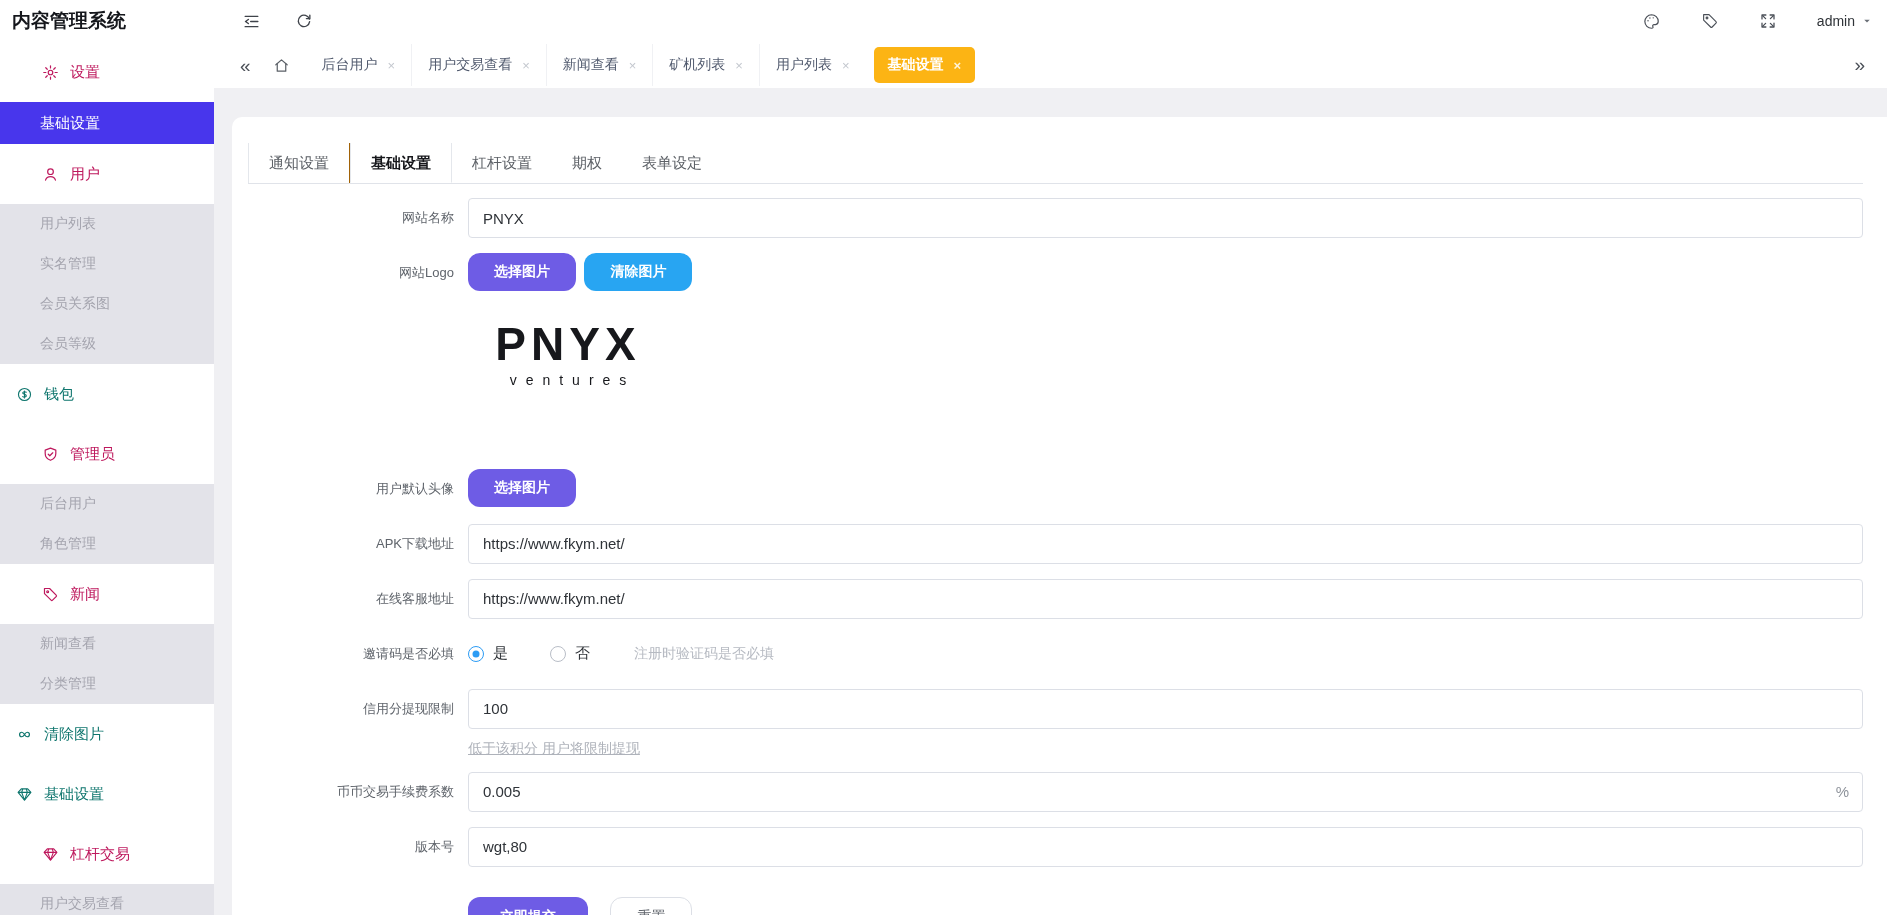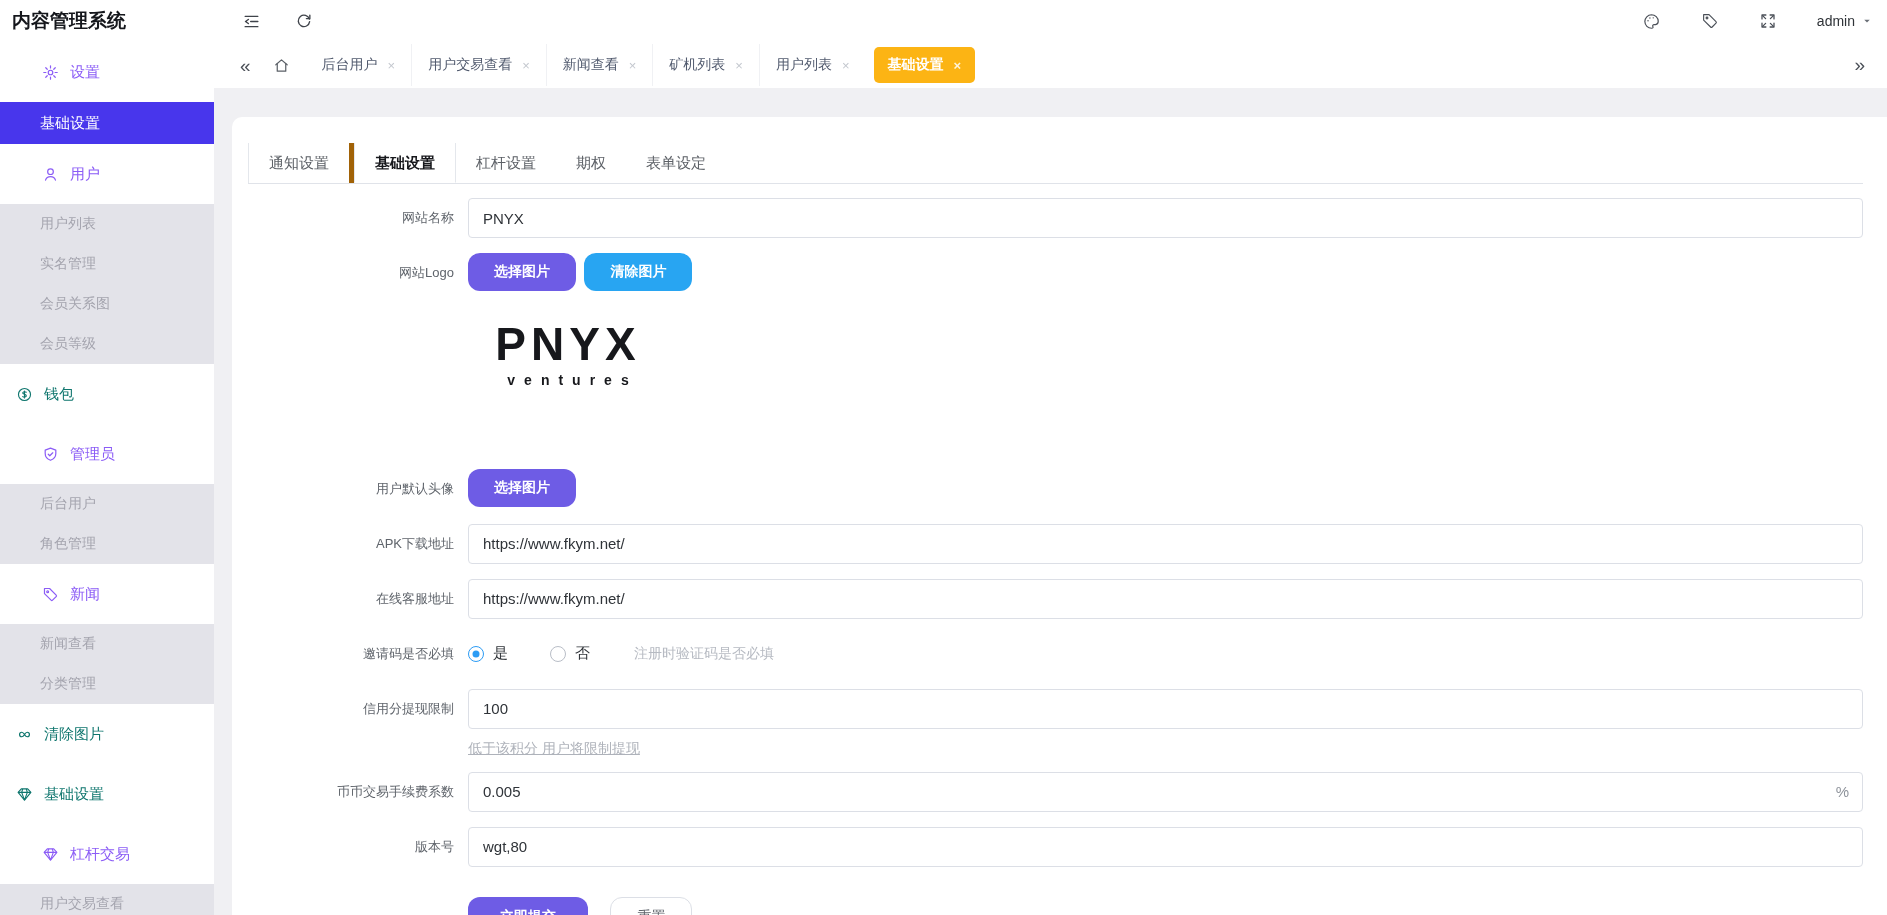--- a/index.html
+++ b/index.html
@@ -12,21 +12,21 @@
   }
   svg { display:block; }
 
   
   .sidebar { position:absolute; left:0; top:0; width:214px; height:915px; background:#fff; z-index:5; }
   .sidebar-title { height:42px; display:flex; align-items:center; padding-left:12px;
     font-size:19px; font-weight:bold; color:#15171c; }
   .menu-item { height:60px; display:flex; align-items:center; padding-left:16px; gap:10px;
     font-size:15px; cursor:pointer; background:#fff; }
   .menu-item .mi-icon { width:18px; height:18px; display:inline-flex; align-items:center; }
-  .menu-item.purple { color:#8b5cf6;padding-left:42px; }
+  .menu-item.purple { color:#be185d;padding-left:42px; }
   .menu-item.dark { color:#0f766e; }
   .active-sub { height:42px; background:#4836ec; color:#fff; display:flex; align-items:center;
     padding-left:40px; font-size:15px; cursor:pointer; }
   .subgroup { background:#e3e3e9; }
   .sub-item { height:40px; display:flex; align-items:center; padding-left:40px;
     color:#a4a4ae; font-size:14px; cursor:pointer; }
 
   
   .topbar { position:absolute; left:214px; right:0; top:0; height:42px; background:#fff;
     display:flex; align-items:center; padding:0 14px 0 28px; z-index:4; }
@@ -52,21 +52,21 @@
   .tab-more { margin-left:auto; margin-right:22px; font-size:19px; color:#4a4f57; cursor:pointer; }
 
   
   .content { position:absolute; left:214px; right:0; top:88px; bottom:0; background:#f0f0f3; }
   .card { position:absolute; left:18px; right:0; top:29px; bottom:-40px; background:#fff;
     border-radius:10px 0 0 0; padding:26px 24px 0 16px; }
 
   .form-tabs { display:flex; border-bottom:1px solid #e0e3e9; }
   .ftab { padding:0 20px; height:40px; line-height:40px; font-size:15px; color:#5c6066;
     cursor:pointer; background:#fff; }
-  .ftab.boxed { border-left:1px solid #e4e7ec; border-right:5px solid #a16207;font-family:Liberation Serif, serif; }
+  .ftab.boxed { border-left:1px solid #e4e7ec; border-right:1px solid #a16207;font-family:Liberation Serif, serif; }
   .ftab.active { color:#17181c; font-weight:bold; border-left:1px solid #e4e7ec;
     border-right:1px solid #e4e7ec; margin-bottom:-1px; border-bottom:1px solid #fff; }
 
   .form { margin-top:14px; }
   .frow { display:flex; align-items:flex-start; margin-bottom:15px; }
   .flabel { width:220px; min-width:220px; text-align:right; padding-right:14px;
     font-size:13px; color:#5f646b; line-height:40px; }
   .fcontrol { flex:1; min-height:40px; }
   .tinput { width:100%; height:40px; border:1px solid #dcdfe6; border-radius:4px;
     padding:0 14px; font-size:15px; color:#2f3338; font-family:inherit; background:#fff; outline:none; }
@@ -74,21 +74,21 @@
   .suffix { position:absolute; right:14px; top:0; line-height:40px; color:#8e939b; font-size:15px; }
 
   .btn { display:inline-flex; align-items:center; justify-content:center; height:38px;
     padding:0 26px; border:none; border-radius:12px; font-size:14px; font-weight:bold;
     color:#fff; font-family:inherit; cursor:pointer; }
   .btn.purple { background:#6e5ce5; }
   .btn.blue { background:#28a5f2; margin-left:4px; }
 
   .logo-preview { margin:28px 0 66px 0; width:200px; text-align:center; }
   .logo-word { font-size:46px; font-weight:bold; letter-spacing:5px; color:#17181c; line-height:1.1; }
-  .logo-sub { font-size:14px; font-weight:bold; letter-spacing:9px; color:#17181c; margin-top:2px; padding-left:9px; }
+  .logo-sub { font-size:14px; font-weight:normal; letter-spacing:9px; color:#17181c; margin-top:2px; padding-left:9px; }
 
   .radio-row .fcontrol { display:flex; align-items:center; height:40px; }
   .radio { width:16px; height:16px; border-radius:50%; border:1.5px solid #b9bec7; background:#fff; }
   .radio.checked { border-color:#2d9cf4; position:relative; }
   .radio.checked::after { content:""; position:absolute; left:50%; top:50%;
     transform:translate(-50%,-50%); width:7px; height:7px; border-radius:50%; background:#2d9cf4; }
   .radio-label { font-size:15px; color:#2f3338; margin:0 0 0 9px; }
   .radio-gap { width:42px; }
   .radio-note { color:#b6bac2; margin-left:44px; font-size:14px; }
 

